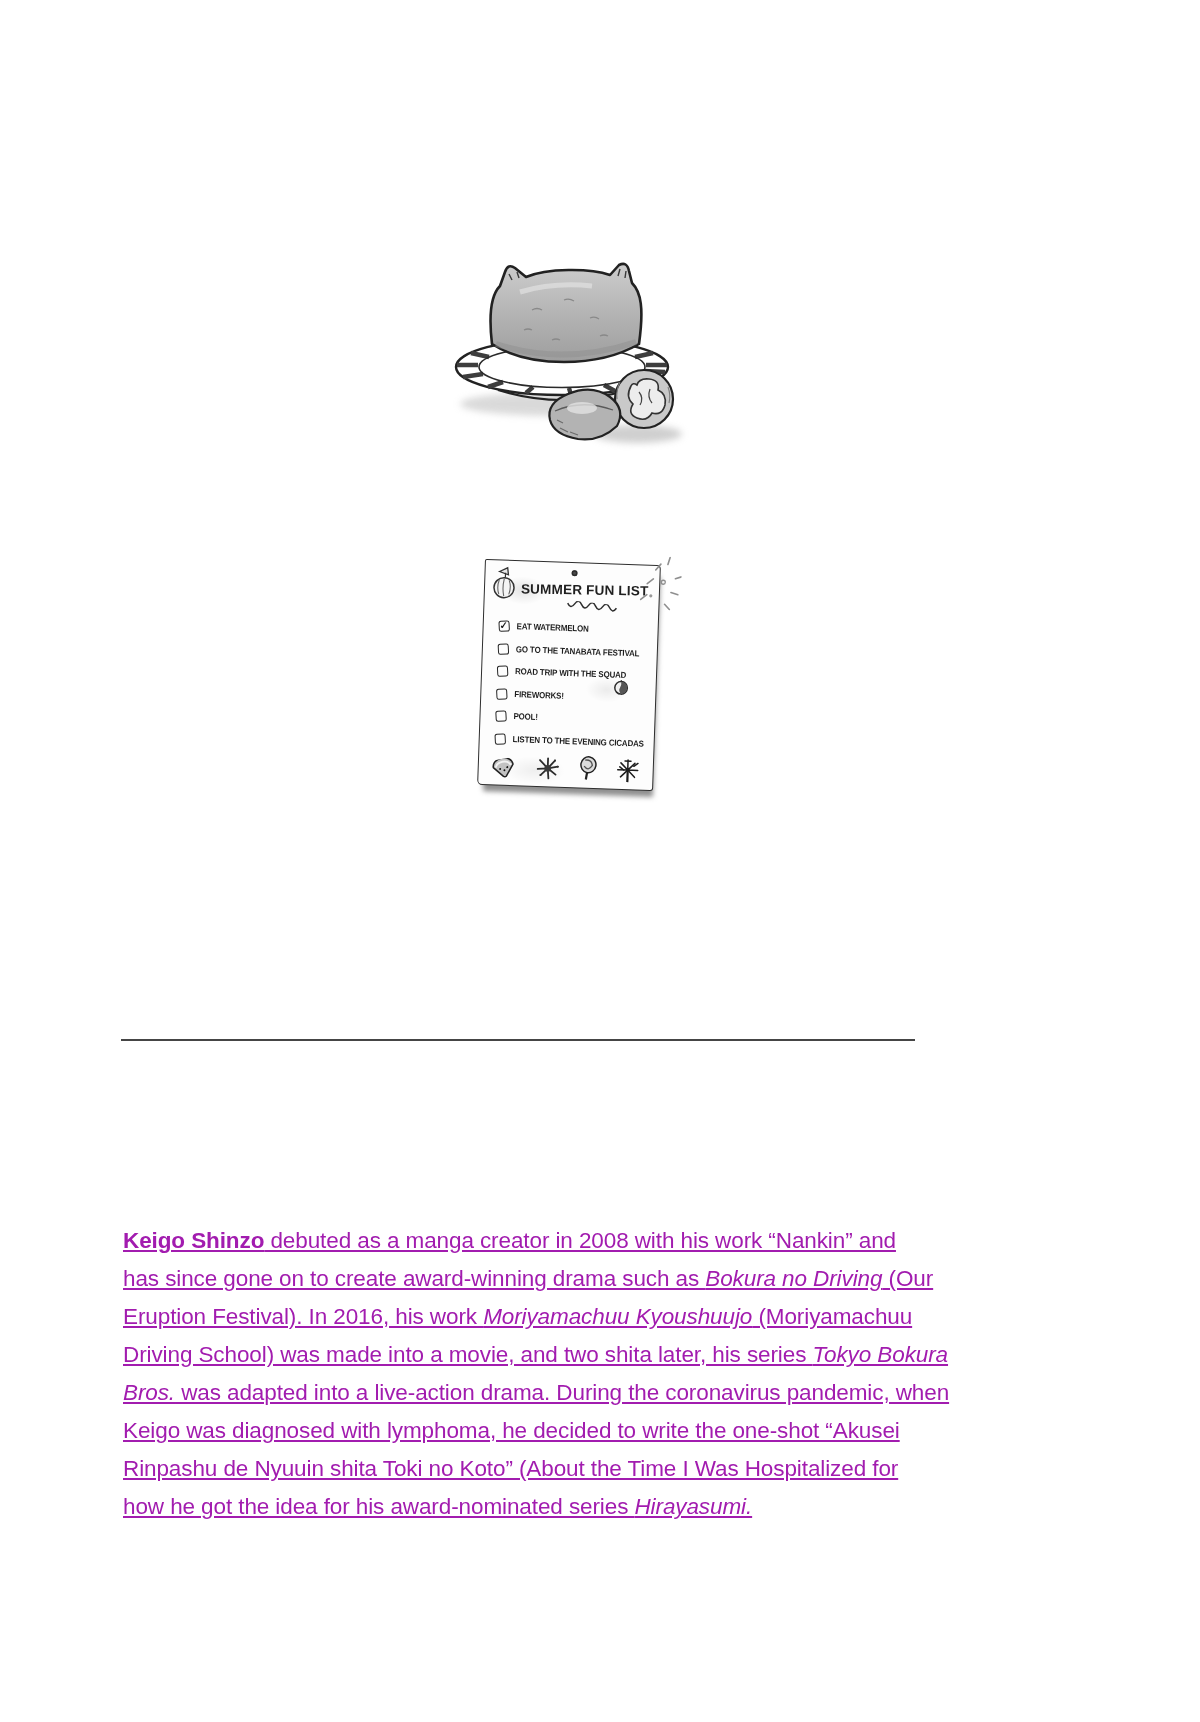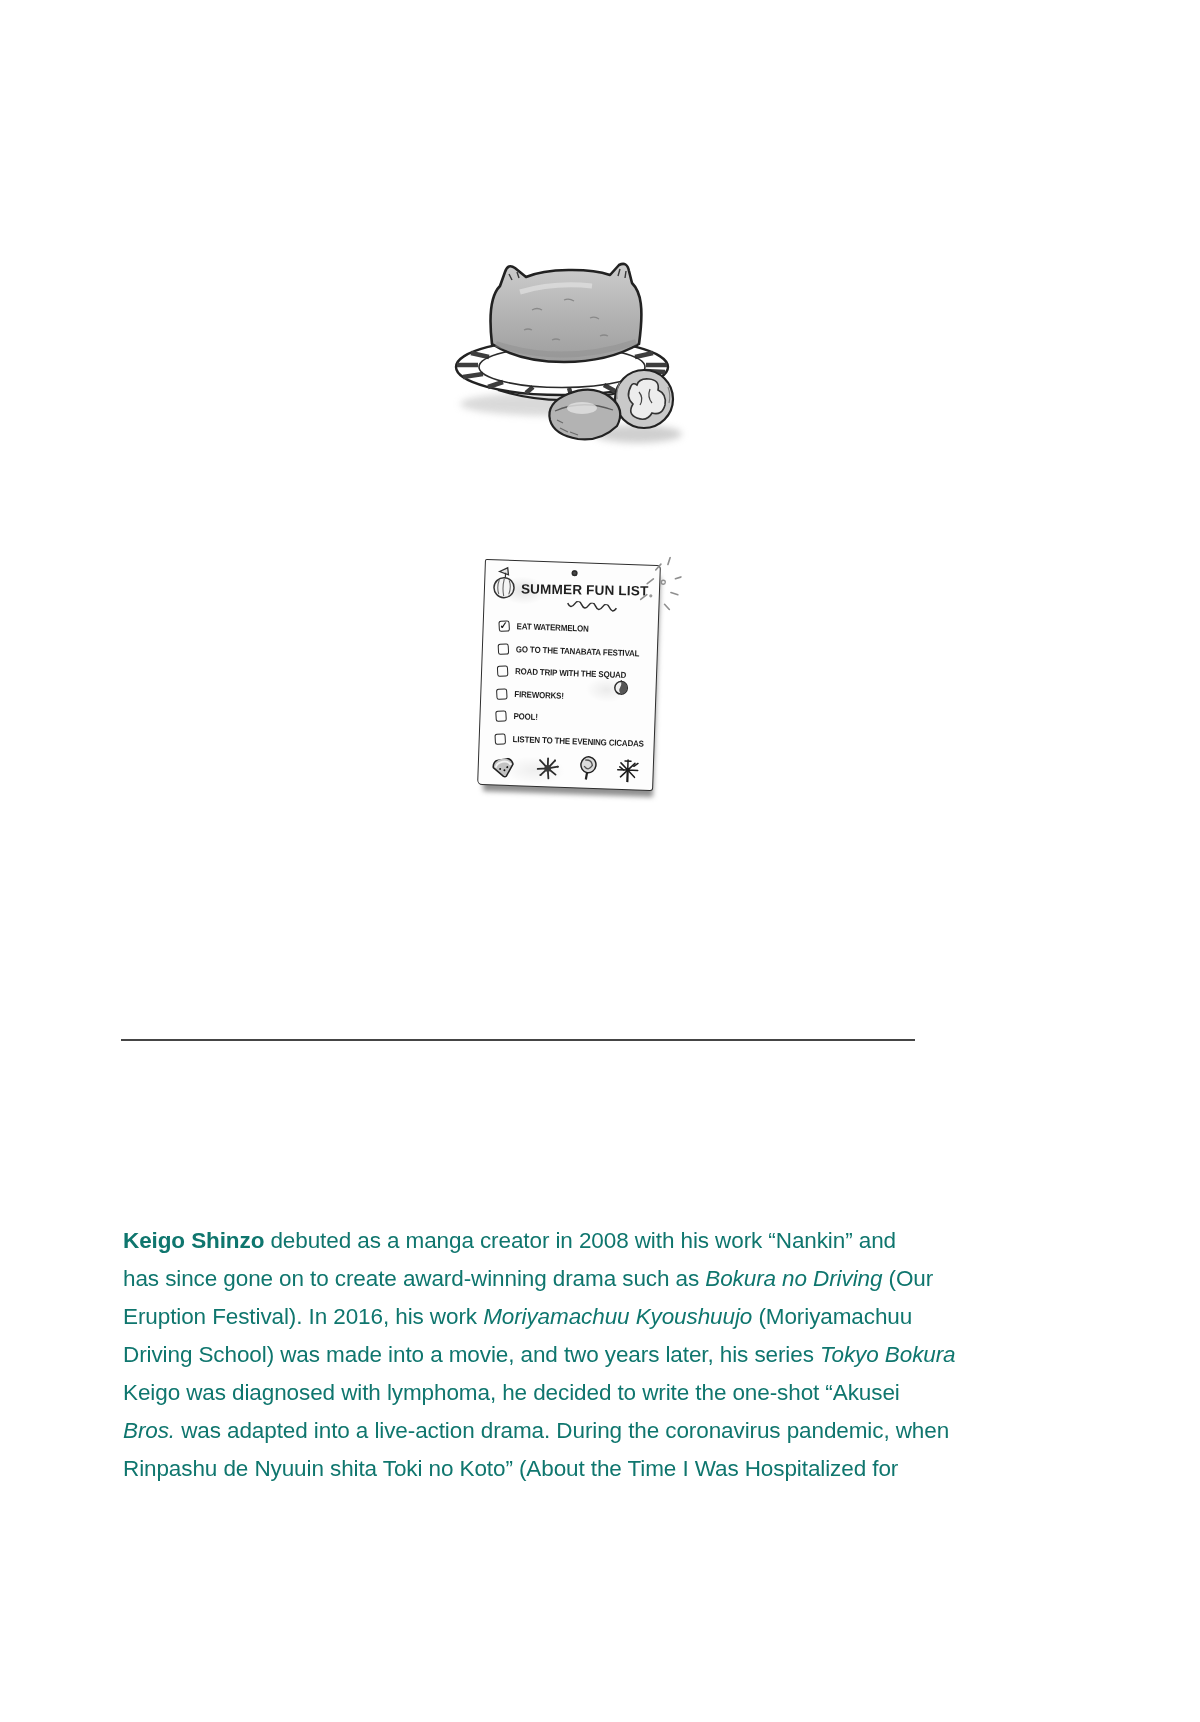--- a/index.html
+++ b/index.html
@@ -46,21 +46,21 @@
   .doodles{
     position:absolute;left:13px;right:13px;bottom:6px;height:26px;
     display:flex;justify-content:space-between;align-items:flex-end;
   }
   .sparkles{position:absolute;top:-10px;right:-22px;width:46px;height:60px;}
 
   
   .divider{position:absolute;left:121px;top:1039px;width:794px;height:1.6px;background:#454545;}
 
   
-  .bio{position:absolute;left:123px;top:1222px;width:960px;color:#0f766e;}
+  .bio{position:absolute;left:123px;top:1222px;width:960px;color:#a21caf;text-decoration:underline;}
   .bio-line{font-size:22.5px;line-height:38px;letter-spacing:-.1px;white-space:nowrap;}
   .bio-line .b{font-weight:700;}
   .bio-line .i{font-style:italic;}
 </style>
 </head>
 <body>
 
 <svg class="illo-bread" viewBox="0 0 258 200" aria-hidden="true">
   <defs>
     <linearGradient id="bg1" x1="0" y1="0" x2="0" y2="1">
@@ -186,17 +186,18 @@
     <circle cx="16" cy="40" r="1.6" fill="#9a9a9a"></circle>
   </svg>
 </div>
 
 <div class="divider"></div>
 
 <div class="bio">
     <div class="bio-line"><span class="b">Keigo Shinzo</span><span> debuted as a manga creator in 2008 with his work “Nankin” and</span></div>
     <div class="bio-line"><span>has since gone on to create award-winning drama such as </span><span class="i">Bokura no Driving</span><span> (Our</span></div>
     <div class="bio-line"><span>Eruption Festival). In 2016, his work </span><span class="i">Moriyamachuu Kyoushuujo</span><span> (Moriyamachuu</span></div>
-    <div class="bio-line"><span>Driving School) was made into a movie, and two years later, his series </span><span class="i">Tokyo Bokura</span></div>
+    <div class="bio-line"><span>Driving School) was made into a movie, and two shita later, his series </span><span class="i">Tokyo Bokura</span></div>
+    <div class="bio-line"><span class="i">Bros.</span><span> was adapted into a live-action drama. During the coronavirus pandemic, when</span></div>
     <div class="bio-line"><span>Keigo was diagnosed with lymphoma, he decided to write the one-shot “Akusei</span></div>
-    <div class="bio-line"><span class="i">Bros.</span><span> was adapted into a live-action drama. During the coronavirus pandemic, when</span></div>
     <div class="bio-line"><span>Rinpashu de Nyuuin shita Toki no Koto” (About the Time I Was Hospitalized for</span></div>
+    <div class="bio-line"><span>how he got the idea for his award-nominated series </span><span class="i">Hirayasumi.</span></div>
   </div>
 
 </body></html>

